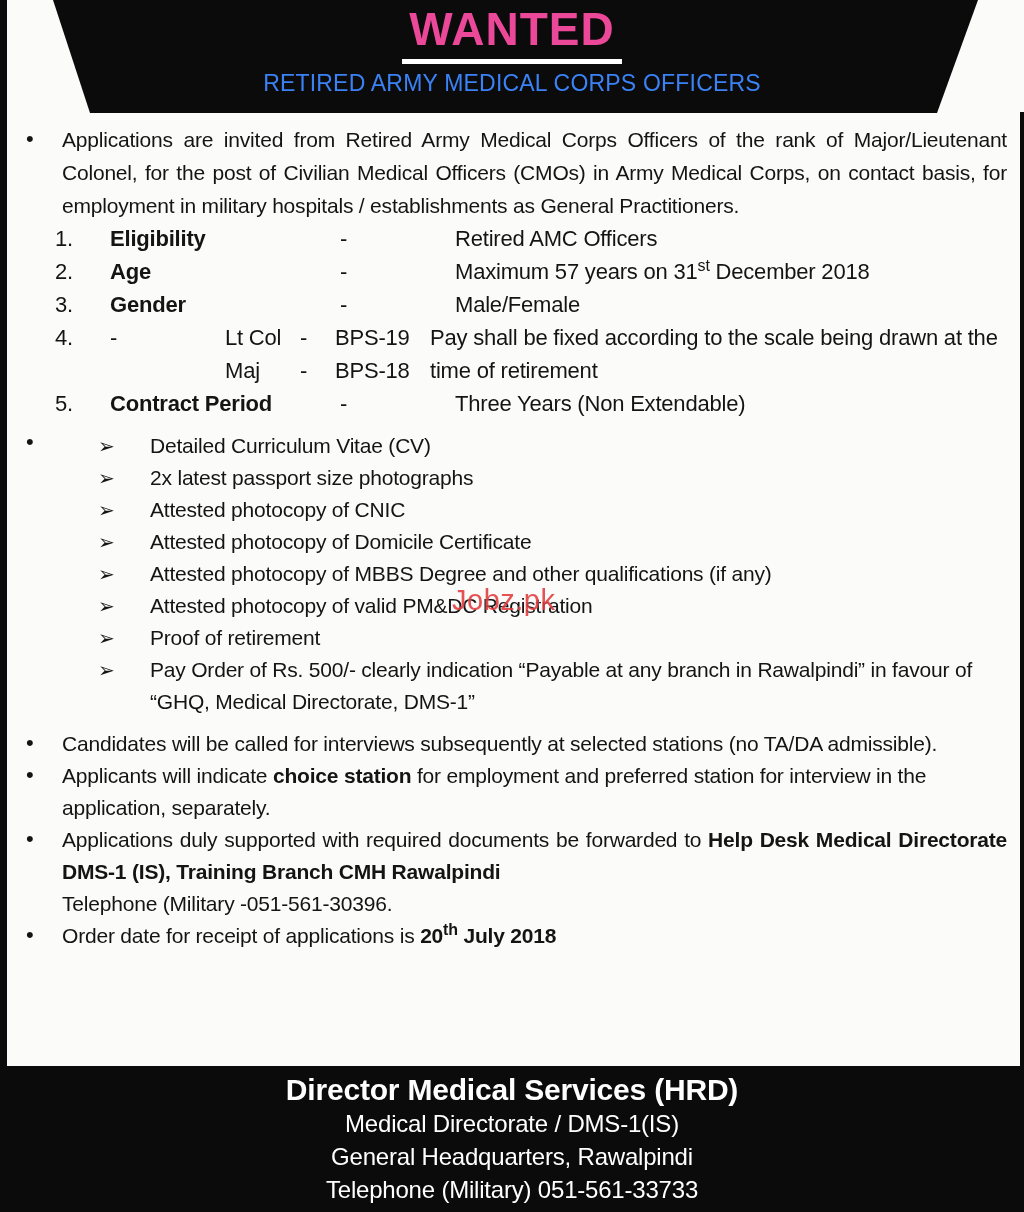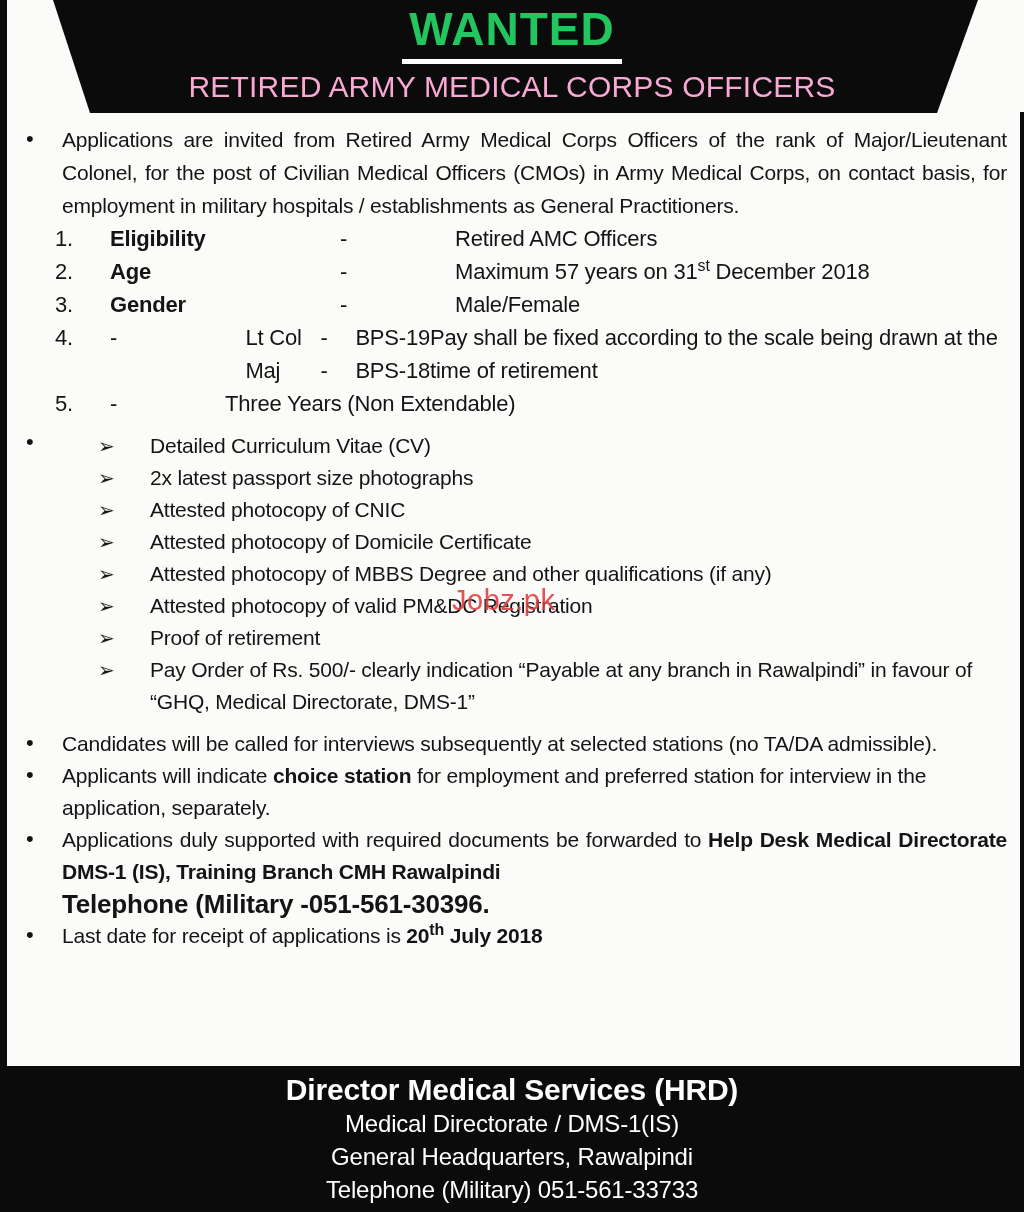--- a/index.html
+++ b/index.html
@@ -26,28 +26,28 @@
   
   .banner-top{
     position:absolute;top:0;left:0;width:1024px;height:113px;
     background:var(--banner);
     clip-path:polygon(53px 0, 978px 0, 937px 113px, 90px 113px);
     display:flex;flex-direction:column;align-items:center;
     z-index:2;
   }
   .wanted{
     margin-top:6px;
-    color:#22c55e;font-size:46px;font-weight:bold;line-height:1.0;
+    color:#ec4899;font-size:46px;font-weight:bold;line-height:1.0;
     letter-spacing:1px;
     border-bottom:5px solid #fff;
     padding:0 7px 7px 7px;
   }
   .subtitle{
     margin-top:8px;
-    color:#f9a8d4;font-size:30px;font-weight:400;line-height:1.0;
+    color:#3b82f6;font-size:23px;font-weight:400;line-height:1.0;
     letter-spacing:0.2px;
     white-space:nowrap;
   }
 
   .content{position:absolute;top:113px;left:0;width:1024px;z-index:3;}
 
   
   .brow{position:relative;padding-left:62px;padding-right:17px;font-size:21px;line-height:33px;}
   .brow .bullet{position:absolute;left:26px;top:-1px;font-size:22px;}
   .justify{text-align:justify;}
@@ -60,32 +60,32 @@
   .crow{display:flex;line-height:33px;align-items:flex-start;}
   .c-num{width:55px;flex:none;}
   .c-label{width:230px;flex:none;font-weight:bold;}
   .c-dash{width:115px;flex:none;}
   .c-val{flex:1;}
   sup{font-size:16px;vertical-align:super;line-height:0;}
 
   
   .sal{display:flex;}
   .sal-codes{width:205px;flex:none;}
-  .sal-line{display:flex;line-height:33px;justify-content:flex-end;}
+  .sal-line{display:flex;line-height:33px;}
   .sal-rank{width:75px;flex:none;}
   .sal-dash{width:35px;flex:none;}
   .sal-note{flex:1;padding-right:24px;line-height:33px;}
 
   
   .docs{margin:10px 17px 0 150px;font-size:21px;}
   .ditem{position:relative;line-height:32px;}
   .ditem .arrow{position:absolute;left:-52px;top:0;font-size:20px;}
 
   b,.bold{font-weight:bold;}
-  .tel-line{padding-left:62px;font-size:26px;line-height:32px;font-weight:bold;}
+  .tel-line{padding-left:62px;font-size:21px;line-height:32px;font-weight:normal;}
 
   
   .watermark{
     position:absolute;left:452px;top:584px;z-index:4;
     color:var(--watermark);font-size:29px;letter-spacing:0.5px;
     opacity:0.88;
     text-shadow:0 0 1px rgba(255,255,255,0.6);
   }
 
   
@@ -156,20 +156,21 @@
                 <span>BPS-18</span>
               </span>
             </span>
             <span class="sal-note">Pay shall be fixed according to the scale being drawn at the time of retirement</span>
           </span>
         </span>
       </div>
 
       <div class="crow">
         <span class="c-num">5.</span>
+        <span class="c-label">Contract Period</span>
         <span class="c-dash">-</span>
         <span class="c-val">Three Years (Non Extendable)</span>
       </div>
     </div>
 
     <div class="brow mt6">
       <span class="bullet">•</span>
     </div>
 
     <div class="docs">
@@ -194,21 +195,21 @@
     </div>
 
     <div class="brow lh32 justify">
       <span class="bullet">•</span>
       <span>Applications duly supported with required documents be forwarded to </span><b>Help Desk Medical Directorate DMS-1 (IS), Training Branch CMH Rawalpindi</b>
     </div>
     <div class="tel-line">Telephone (Military -051-561-30396.</div>
 
     <div class="brow lh32">
       <span class="bullet">•</span>
-      <span>Last date for receipt of applications is </span><b>20</b><sup class="bold">th</sup><b> July 2018</b>
+      <span>Order date for receipt of applications is </span><b>20</b><sup class="bold">th</sup><b> July 2018</b>
     </div>
 
   </div>
 
   <div class="watermark">Jobz.pk</div>
 
   <div class="banner-bottom">
     <div class="f1">Director Medical Services (HRD)</div>
     <div class="f2">Medical Directorate / DMS-1(IS)</div>
     <div class="f2">General Headquarters, Rawalpindi</div>

